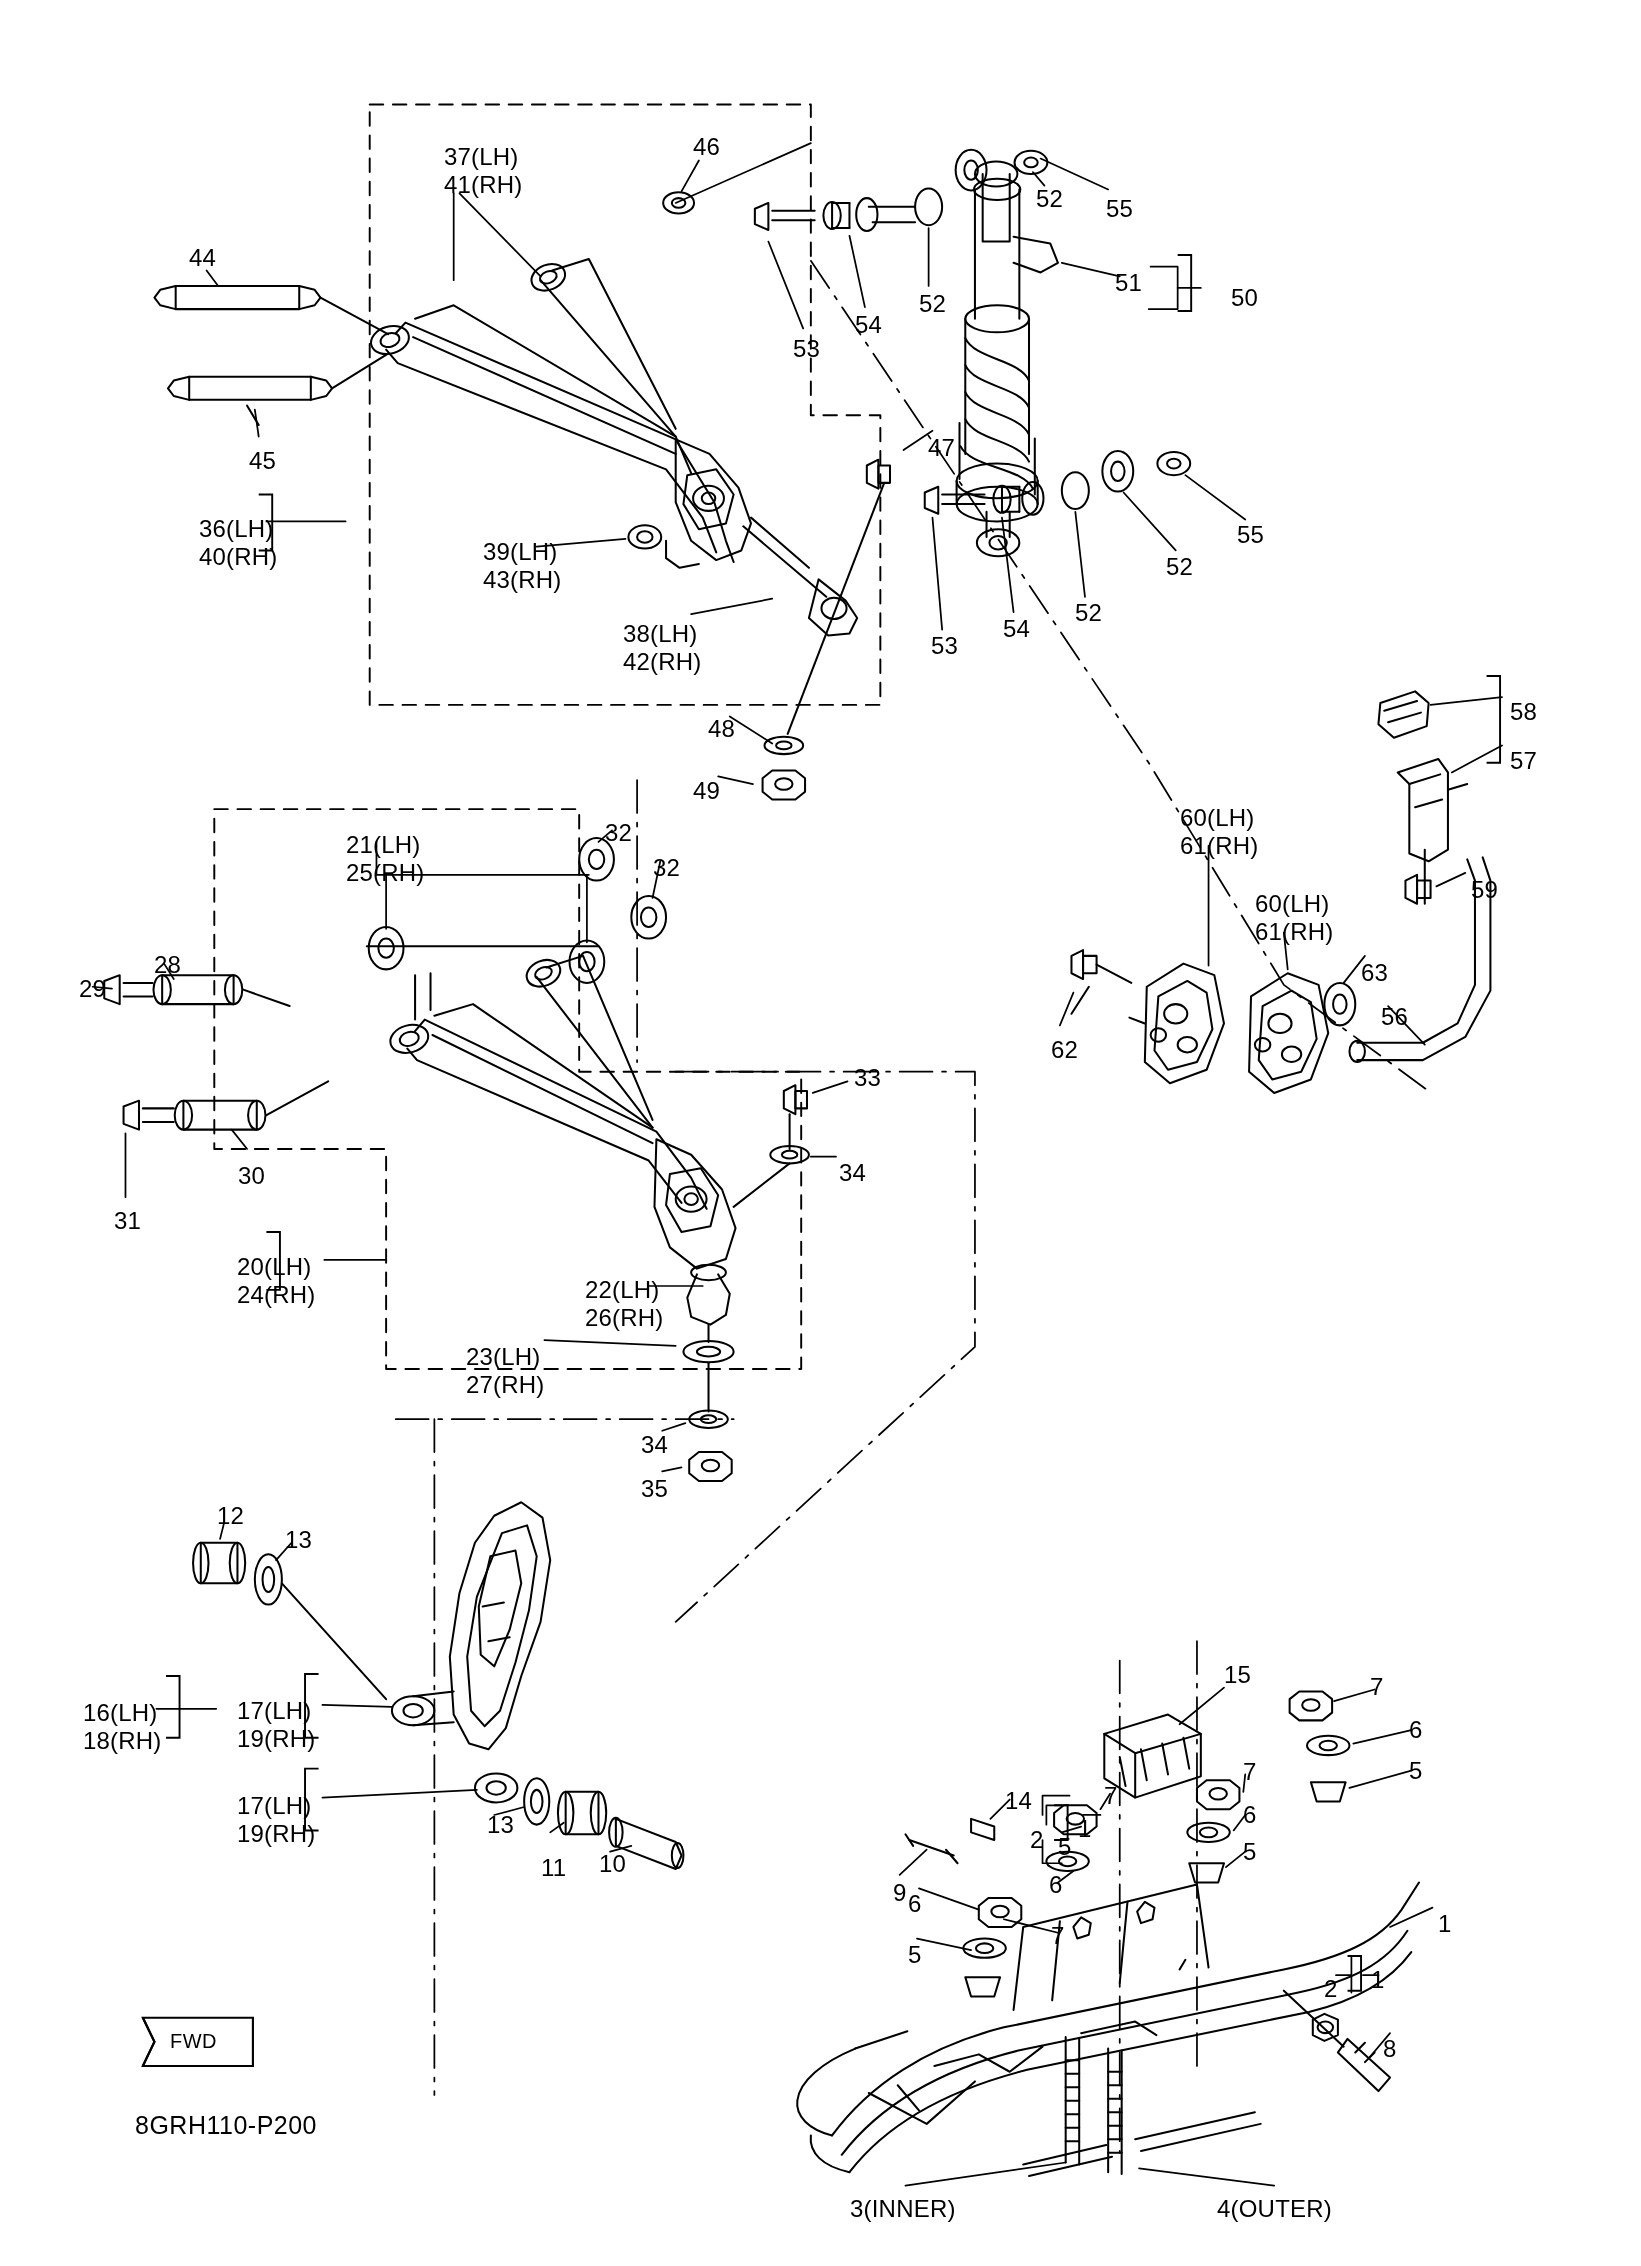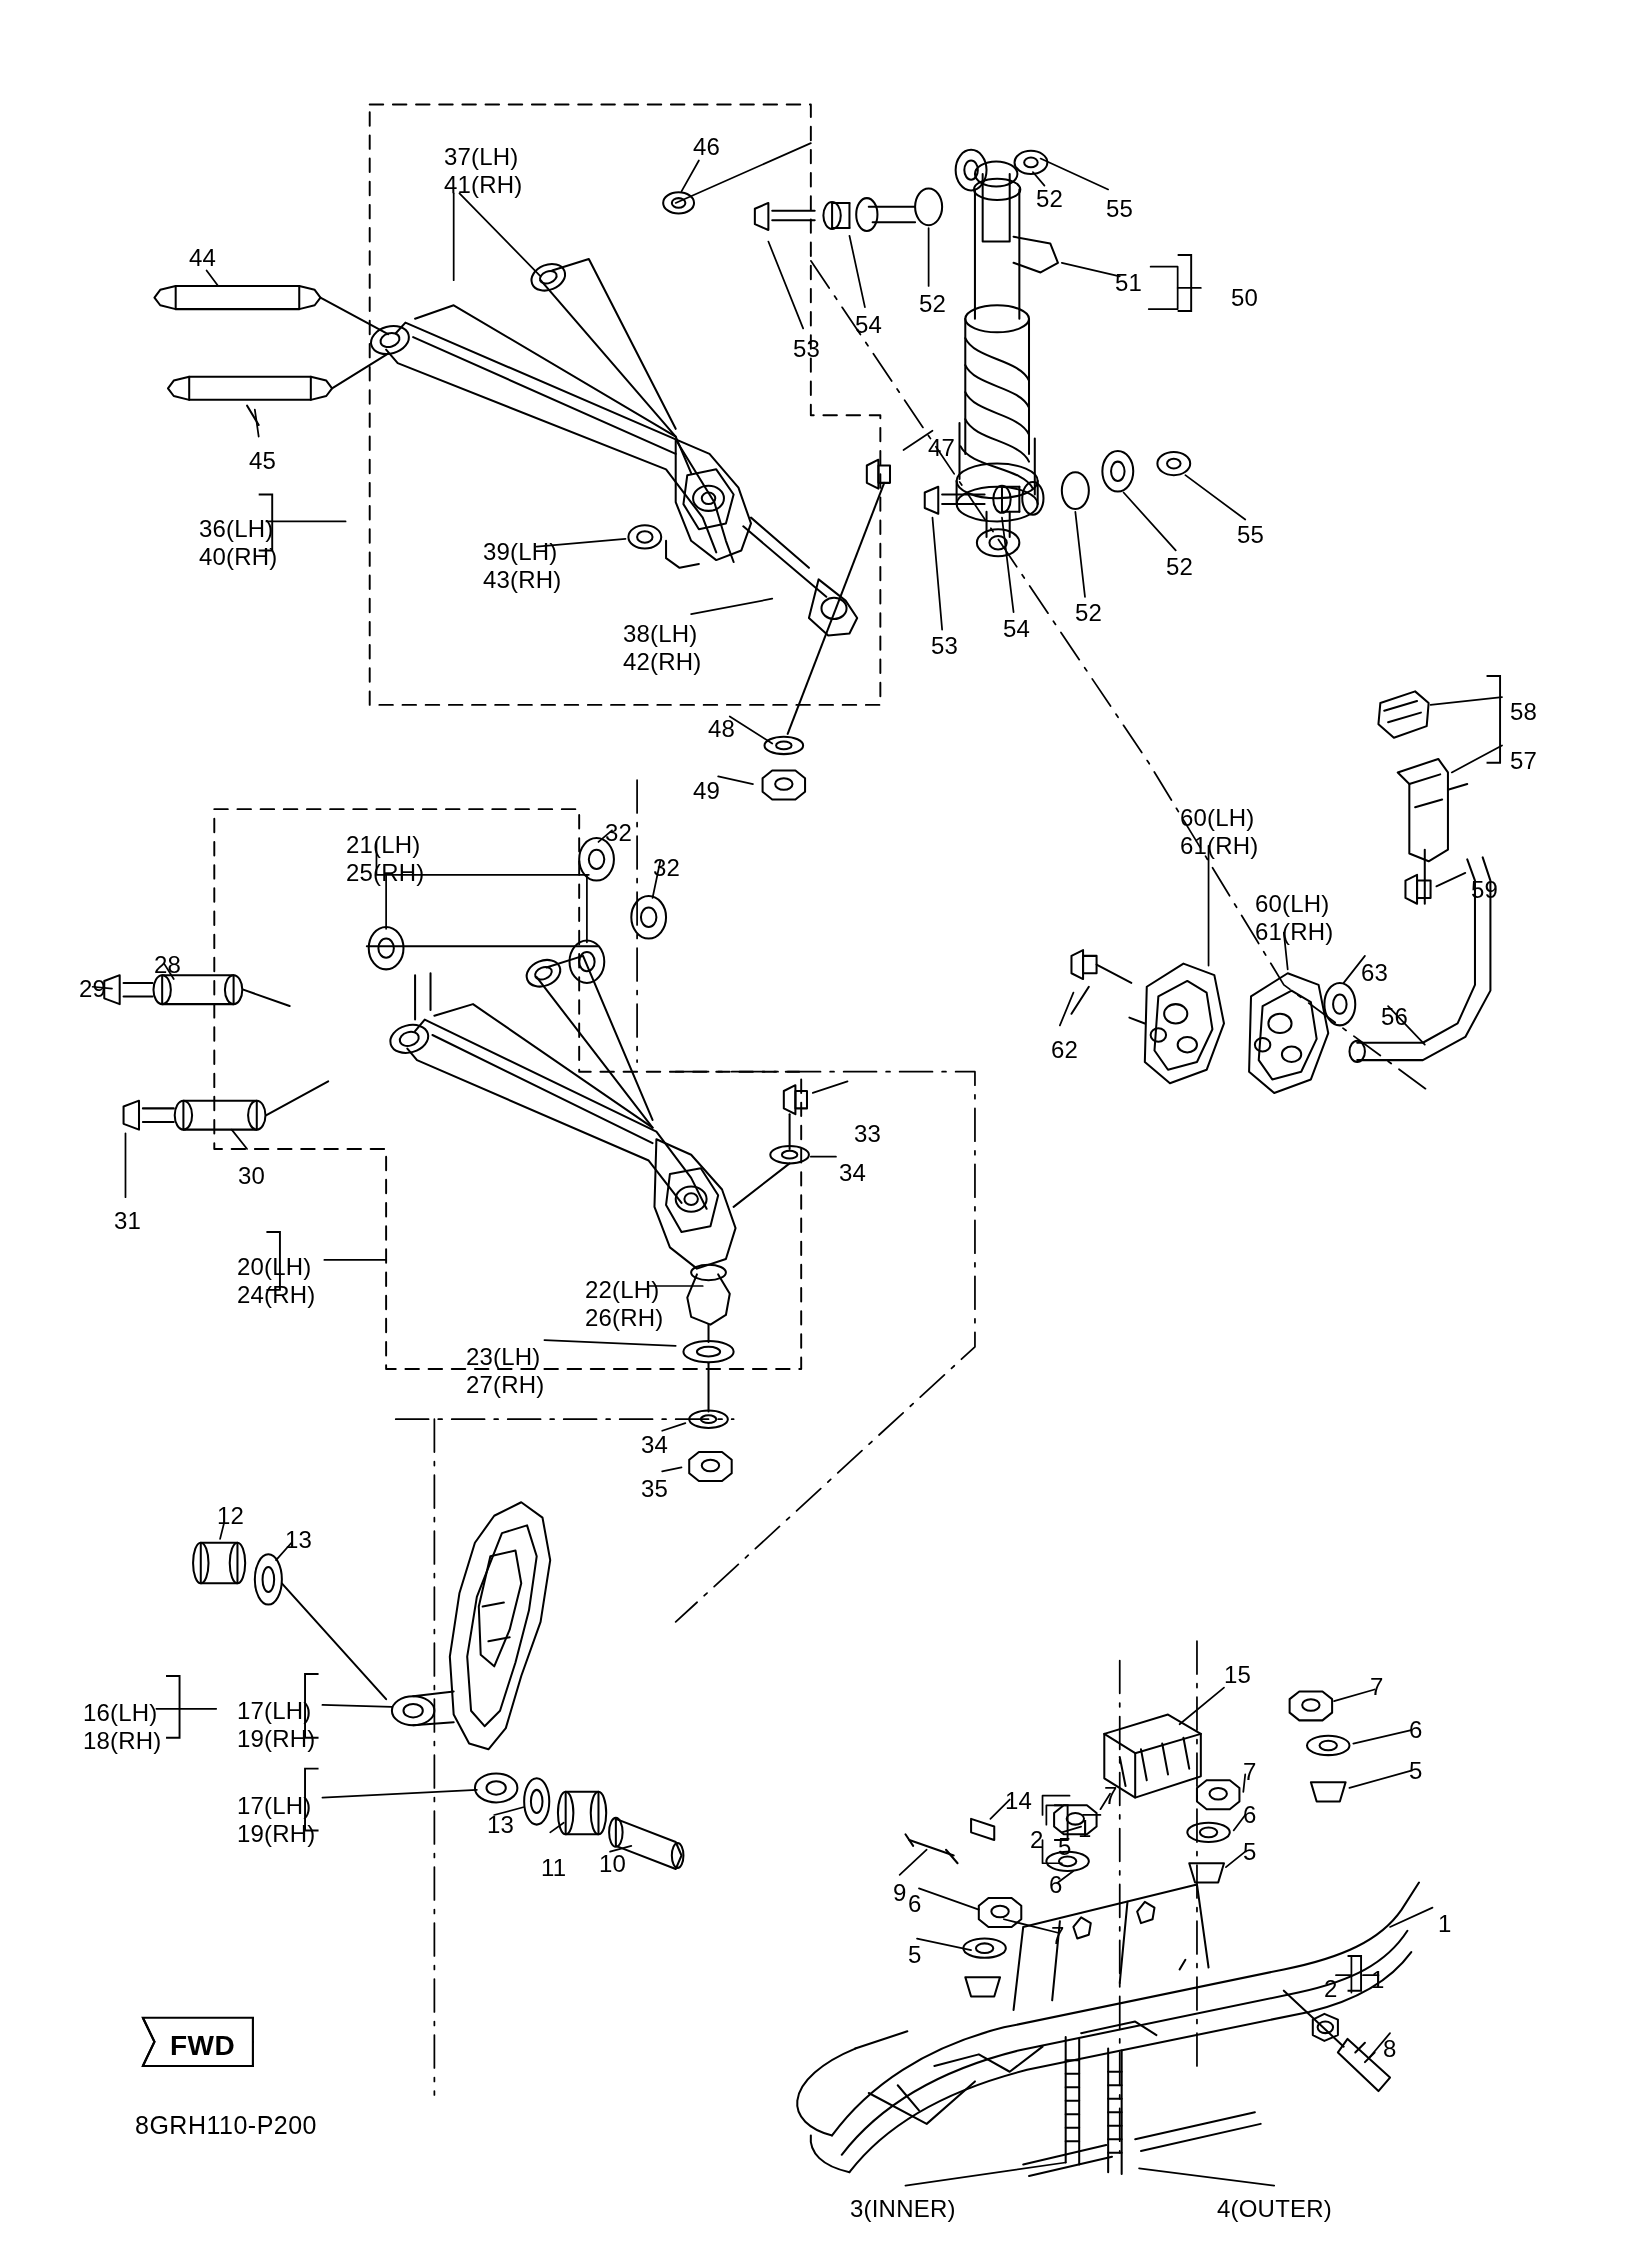--- a/index.html
+++ b/index.html
@@ -37,22 +37,22 @@
   .label.two-line {
     line-height: 28px;
   }
   .partcode {
     position: absolute;
     font-size: 25px;
     letter-spacing: 0.5px;
   }
   .fwd-text {
     position: absolute;
-    font-size: 28px;
-    font-weight: bold;
+    font-size: 20px;
+    font-weight: normal;
     letter-spacing: 0.5px;
   }
 </style>
 </head>
 <body>
 
 <div id="diagram-root">
 
   <svg class="art" viewBox="0 0 1700 2347" xmlns="http://www.w3.org/2000/svg">
     <g fill="none" stroke="#000" stroke-width="2.1" stroke-linecap="round" stroke-linejoin="round">
@@ -547,21 +547,21 @@
   <div class="label" style="left:1361px; top:959px;">63</div>
   <div class="label" style="left:1381px; top:1003px;">56</div>
   <div class="label" style="left:605px; top:819px;">32</div>
   <div class="label" style="left:653px; top:854px;">32</div>
   <div class="label two-line" style="left:346px; top:831px;">21(LH)
 25(RH)</div>
   <div class="label" style="left:154px; top:951px;">28</div>
   <div class="label" style="left:79px; top:975px;">29</div>
   <div class="label" style="left:238px; top:1162px;">30</div>
   <div class="label" style="left:114px; top:1207px;">31</div>
-  <div class="label" style="left:854px; top:1120px;">33</div>
+  <div class="label" style="left:854px; top:1064px;">33</div>
   <div class="label" style="left:839px; top:1159px;">34</div>
   <div class="label two-line" style="left:237px; top:1253px;">20(LH)
 24(RH)</div>
   <div class="label two-line" style="left:585px; top:1276px;">22(LH)
 26(RH)</div>
   <div class="label two-line" style="left:466px; top:1331px;margin-top:12px;">23(LH)
 27(RH)</div>
   <div class="label" style="left:641px; top:1431px;">34</div>
   <div class="label" style="left:641px; top:1475px;">35</div>
   <div class="label" style="left:217px; top:1502px;">12</div>

